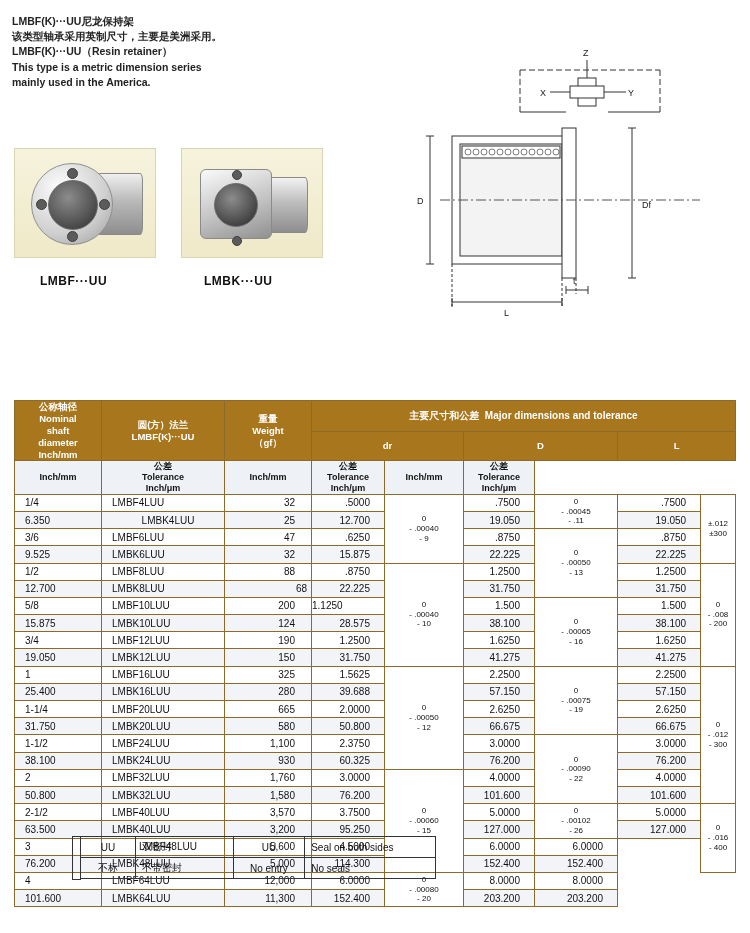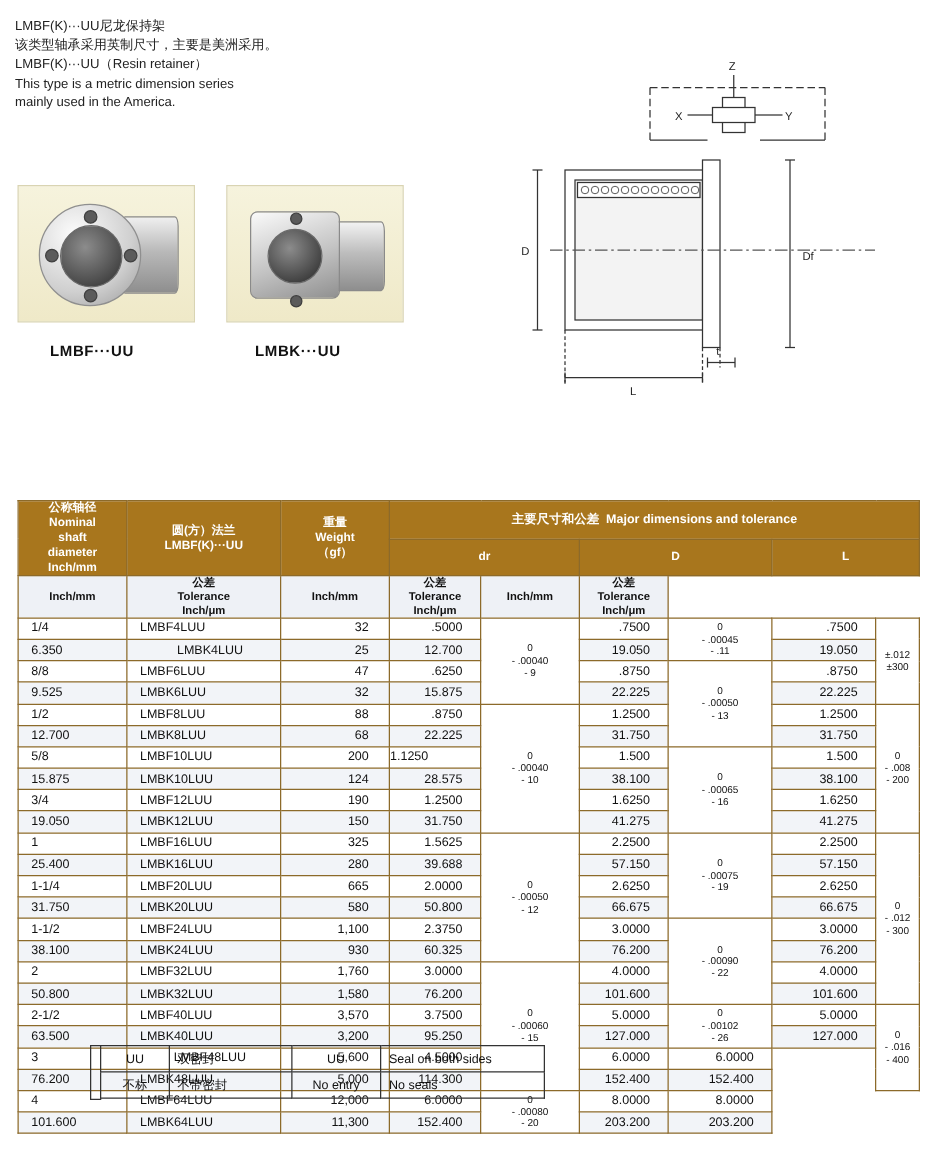--- a/index.html
+++ b/index.html
@@ -5,21 +5,21 @@
   html,body{margin:0;padding:0;}
   body{
     width:750px;height:933px;
     background:#ffffff;
     font-family:"Liberation Sans", sans-serif;
     color:#111;
     position:relative;
     overflow:hidden;
   }
   .intro{position:absolute;left:12px;top:14px;width:300px;font-size:10.5px;line-height:1.45;color:#222;}
-  .intro .ln{display:block;}
+  .intro .ln{display:block;font-weight:bold;}
   .intro .gap{height:9px;}
 
   
   .photos{position:absolute;left:14px;top:148px;width:320px;}
   .photo{
     width:140px;height:108px;
     background:linear-gradient(180deg,#f6f3dd 0%,#efe9c8 100%);
     border:1px solid #d9d4b2;
     position:relative;display:inline-block;vertical-align:top;
   }
@@ -258,21 +258,21 @@
       </tr>
       <tr>
         <td class="cell alt" style="text-align:left;padding-left:10px">6.350</td>
         <td class="cell alt" style="text-align:center;padding-left:10px">LMBK4LUU</td>
         <td class="cell alt" style="text-align:right;padding-right:16px">25</td>
         <td class="cell alt" style="text-align:right;padding-right:14px">12.700</td>
         <td class="cell alt" style="text-align:right;padding-right:14px">19.050</td>
         <td class="cell alt" style="text-align:right;padding-right:14px">19.050</td>
       </tr>
       <tr>
-        <td class="cell" style="text-align:left;padding-left:10px">8/8</td>
+        <td class="cell" style="text-align:left;padding-left:10px">3/6</td>
         <td class="cell" style="text-align:left;padding-left:10px">LMBF6LUU</td>
         <td class="cell" style="text-align:right;padding-right:16px">47</td>
         <td class="cell" style="text-align:right;padding-right:14px">.6250</td>
         <td class="cell" style="text-align:right;padding-right:14px">.8750</td>
         <td class="cell tol" rowspan="4"><span class="sm">0</span><br><span class="sm">- .00050</span><br><span class="sm">- 13</span></td>
         <td class="cell" style="text-align:right;padding-right:14px">.8750</td>
       </tr>
       <tr>
         <td class="cell alt" style="text-align:left;padding-left:10px">9.525</td>
         <td class="cell alt" style="text-align:left;padding-left:10px">LMBK6LUU</td>
@@ -287,21 +287,21 @@
         <td class="cell" style="text-align:right;padding-right:16px">88</td>
         <td class="cell" style="text-align:right;padding-right:14px">.8750</td>
         <td class="cell tol" rowspan="6"><span class="sm">0</span><br><span class="sm">- .00040</span><br><span class="sm">- 10</span></td>
         <td class="cell" style="text-align:right;padding-right:14px">1.2500</td>
         <td class="cell" style="text-align:right;padding-right:14px">1.2500</td>
         <td class="cell tol" rowspan="6"><span class="sm">0</span><br><span class="sm">- .008</span><br><span class="sm">- 200</span></td>
       </tr>
       <tr>
         <td class="cell alt" style="text-align:left;padding-left:10px">12.700</td>
         <td class="cell alt" style="text-align:left;padding-left:10px">LMBK8LUU</td>
-        <td class="cell alt" style="text-align:right;padding-right:16px">68</td>
+        <td class="cell alt" style="text-align:right;padding-right:4px">68</td>
         <td class="cell alt" style="text-align:right;padding-right:14px">22.225</td>
         <td class="cell alt" style="text-align:right;padding-right:14px">31.750</td>
         <td class="cell alt" style="text-align:right;padding-right:14px">31.750</td>
       </tr>
       <tr>
         <td class="cell" style="text-align:left;padding-left:10px">5/8</td>
         <td class="cell" style="text-align:left;padding-left:10px">LMBF10LUU</td>
         <td class="cell" style="text-align:right;padding-right:16px">200</td>
         <td class="cell" style="text-align:left;padding-right:14px">1.1250</td>
         <td class="cell" style="text-align:right;padding-right:14px">1.500</td>

